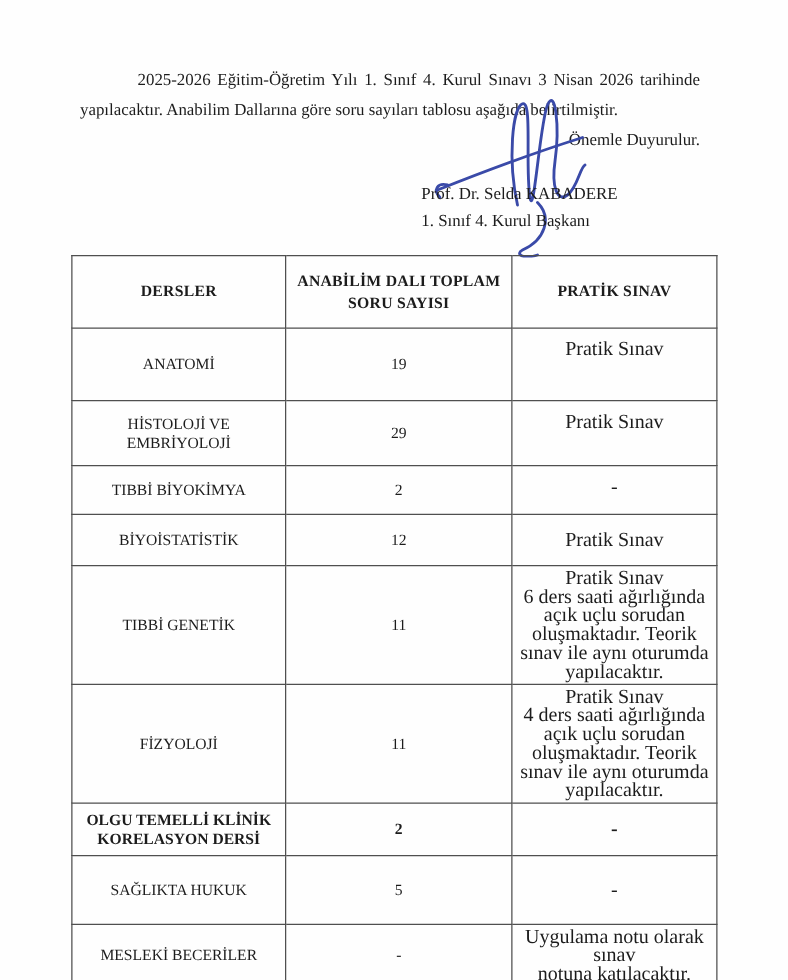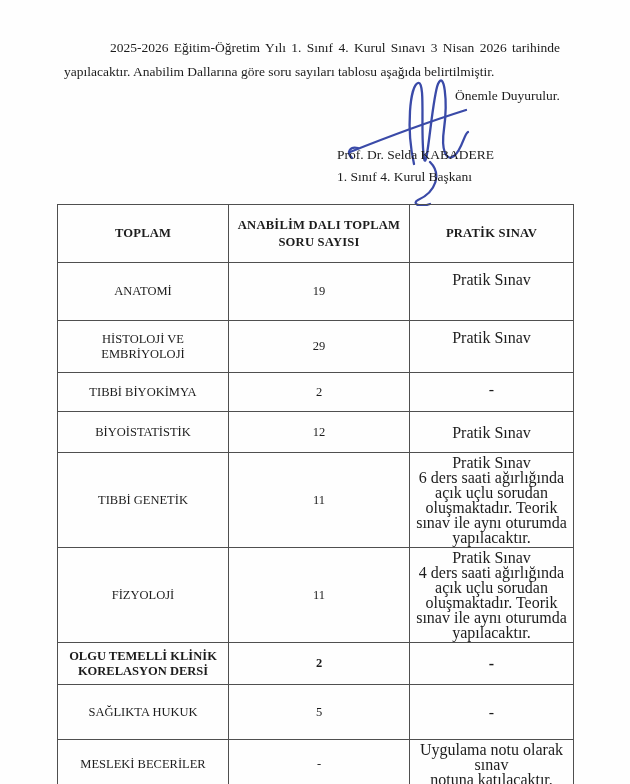--- a/index.html
+++ b/index.html
@@ -11,21 +11,21 @@
     position: relative;
     width: 630px;
     height: 784px;
     background: #fefefe;
     overflow: hidden;
     font-family: "Liberation Serif", serif;
     color: #1c1c1c;
   }
   
   .intro {
-    padding-top: 36px;
+    padding-top: 52px;
   }
   .intro p {
     margin: 0 70px 0 64px;
     font-size: 13.5px;
     line-height: 24px;
     text-align: justify;
     text-indent: 46px;
   }
   .intro p.notice {
     text-align: right;
@@ -127,21 +127,21 @@
   </div>
 
   <table class="exam-table">
     <colgroup>
         <col class="c1">
         <col class="c2">
         <col class="c3">
       </colgroup>
     <thead>
       <tr>
-        <th>TOPLAM</th>
+        <th>DERSLER</th>
         <th>ANABİLİM DALI TOPLAM
 SORU SAYISI</th>
         <th>PRATİK SINAV</th>
       </tr>
     </thead>
     <tbody>
       <tr>
         <td>ANATOMİ</td>
         <td>19</td>
         <td class="c3cell">Pratik Sınav</td>

